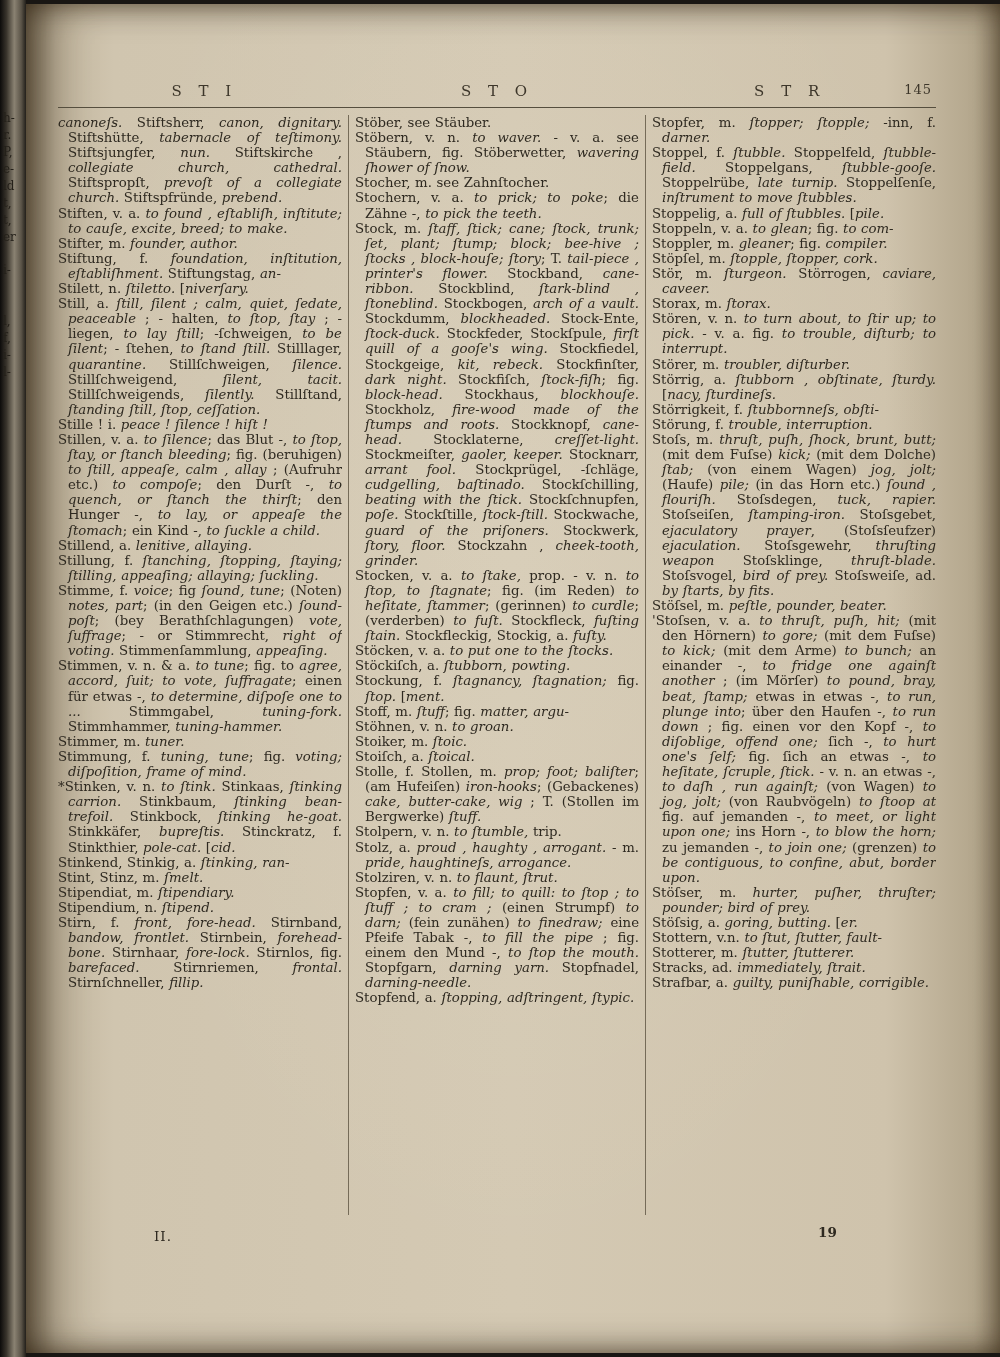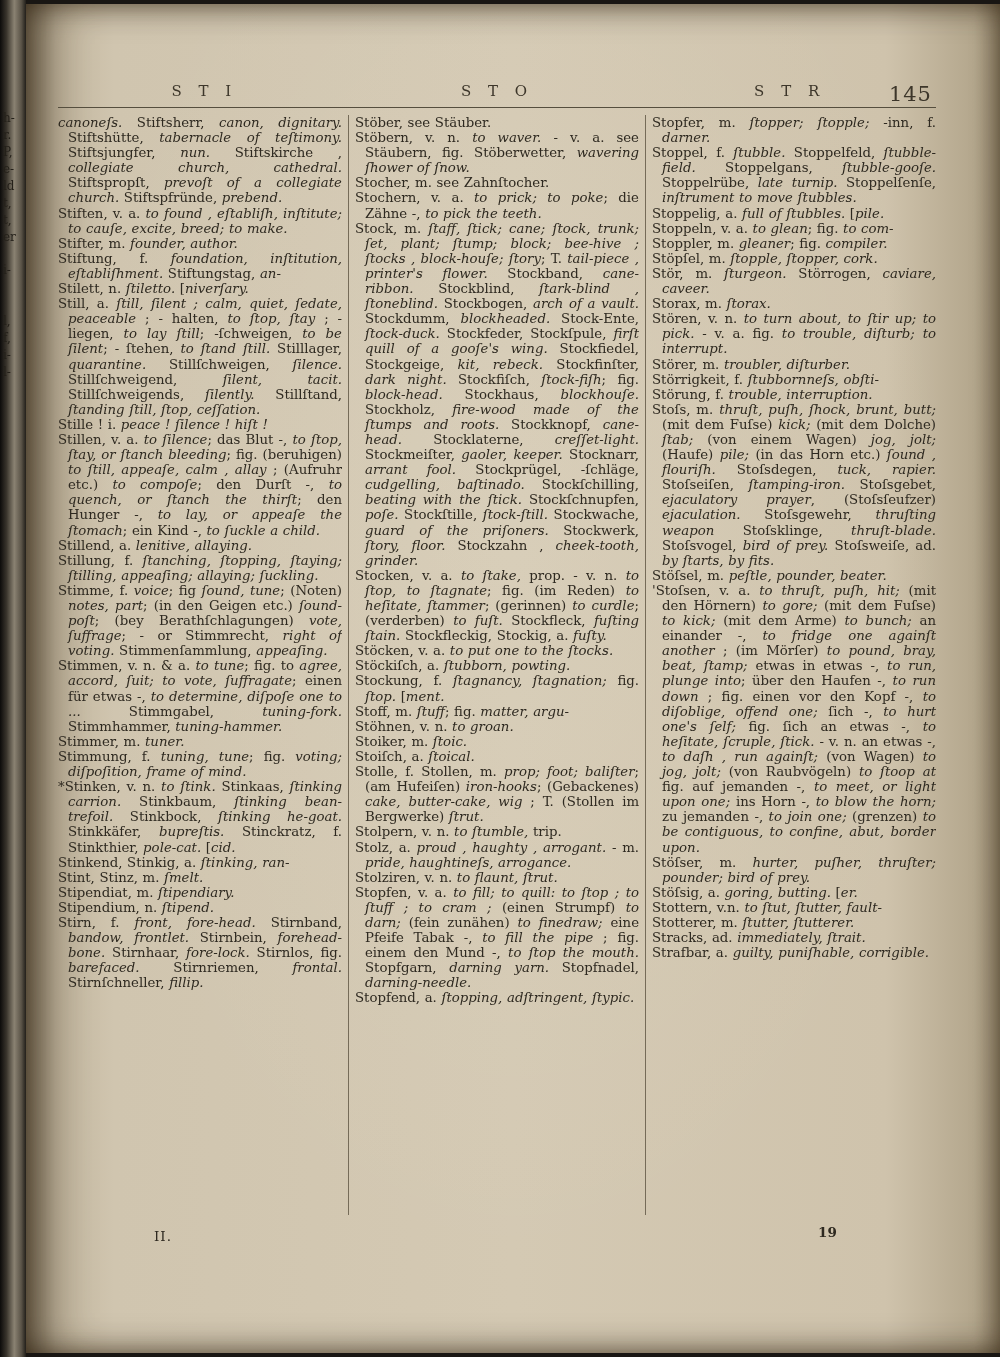--- a/index.html
+++ b/index.html
@@ -32,21 +32,21 @@
   .edge-fragments span{display:block;}
   .edge-fragments span:nth-child(9){margin-top:16px;}
   .edge-fragments span:nth-child(10){margin-top:34px;}
   .page-inner{position:absolute;left:32px;top:78px;width:878px;}
   .running-head{
     display:grid;grid-template-columns:1fr 1fr 1fr;
     font-size:15px;letter-spacing:6px;color:#3d362a;height:22px;
   }
   .running-head .head-cell{text-align:center;}
   .running-head .head-cell.right{position:relative;}
-  .pagenum{position:absolute;right:4px;top:0;letter-spacing:1px;font-size:21px;}
+  .pagenum{position:absolute;right:4px;top:0;letter-spacing:1px;font-size:13px;}
   .head-rule{height:1px;background:#554e3e;margin:3px 0 7px 0;}
   .columns{display:flex;}
   .col{
     width:284px;height:1100px;overflow:hidden;
     text-align:justify;font-size:13.3px;line-height:15.1px;
     color:#2e2920;word-spacing:.4px;
   }
   .col-rule{width:1px;background:#756b58;margin:0 6px;}
   .entry{margin:0;padding-left:10px;text-indent:-10px;}
   .entry i{font-style:italic;}
@@ -117,39 +117,40 @@
           <p class="entry">Stochern, v. a. <i>to prick; to poke</i>; die Zähne -, <i>to pick the teeth.</i></p>
           <p class="entry">Stock, m. <i>ſtaff, ſtick; cane; ſtock, trunk; ſet, plant; ſtump; block; bee-hive ; ſtocks , block-houſe; ſtory</i>; T. <i>tail-piece , printer's flower.</i> Stockband, <i>cane-ribbon.</i> Stockblind, <i>ſtark-blind , ſtoneblind.</i> Stockbogen, <i>arch of a vault.</i> Stockdumm, <i>blockheaded.</i> Stock-Ente, <i>ſtock-duck.</i> Stockfeder, Stockſpule, <i>firſt quill of a gooſe's wing.</i> Stockfiedel, Stockgeige, <i>kit, rebeck.</i> Stockfinſter, <i>dark night.</i> Stockfiſch, <i>ſtock-fiſh</i>; fig. <i>block-head.</i> Stockhaus, <i>blockhouſe.</i> Stockholz, <i>fire-wood made of the ſtumps and roots.</i> Stockknopf, <i>cane-head.</i> Stocklaterne, <i>creſſet-light.</i> Stockmeiſter, <i>gaoler, keeper.</i> Stocknarr, <i>arrant fool.</i> Stockprügel, -ſchläge, <i>cudgelling, baſtinado.</i> Stockſchilling, <i>beating with the ſtick.</i> Stockſchnupfen, <i>poſe.</i> Stockſtille, <i>ſtock-ſtill.</i> Stockwache, <i>guard of the priſoners.</i> Stockwerk, <i>ſtory, floor.</i> Stockzahn , <i>cheek-tooth, grinder.</i></p>
           <p class="entry">Stocken, v. a. <i>to ſtake,</i> prop. - v. n. <i>to ſtop, to ſtagnate</i>; fig. (im Reden) <i>to heſitate, ſtammer</i>; (gerinnen) <i>to curdle</i>; (verderben) <i>to fuſt.</i> Stockfleck, <i>fuſting ſtain.</i> Stockfleckig, Stockig, a. <i>fuſty.</i></p>
           <p class="entry">Stöcken, v. a. <i>to put one to the ſtocks.</i></p>
           <p class="entry">Stöckiſch, a. <i>ſtubborn, powting.</i></p>
           <p class="entry">Stockung, f. <i>ſtagnancy, ſtagnation;</i> fig. <i>ſtop.</i> [<i>ment.</i></p>
           <p class="entry">Stoff, m. <i>ſtuff</i>; fig. <i>matter, argu-</i></p>
           <p class="entry">Stöhnen, v. n. <i>to groan.</i></p>
           <p class="entry">Stoiker, m. <i>ſtoic.</i></p>
           <p class="entry">Stoiſch, a. <i>ſtoical.</i></p>
-          <p class="entry">Stolle, f. Stollen, m. <i>prop; foot; baliſter</i>; (am Hufeiſen) <i>iron-hooks</i>; (Gebackenes) <i>cake, butter-cake, wig</i> ; T. (Stollen im Bergwerke) <i>ſtrut.</i></p>
+          <p class="entry">Stolle, f. Stollen, m. <i>prop; foot; baliſter</i>; (am Hufeiſen) <i>iron-hooks</i>; (Gebackenes) <i>cake, butter-cake, wig</i> ; T. (Stollen im Bergwerke) <i>ſtuff.</i></p>
           <p class="entry">Stolpern, v. n. <i>to ſtumble,</i> trip.</p>
           <p class="entry">Stolz, a. <i>proud , haughty , arrogant.</i> - m. <i>pride, haughtineſs, arrogance.</i></p>
           <p class="entry">Stolziren, v. n. <i>to flaunt, ſtrut.</i></p>
           <p class="entry">Stopfen, v. a. <i>to fill; to quill: to ſtop ; to ſtuff ; to cram ;</i> (einen Strumpf) <i>to darn;</i> (fein zunähen) <i>to finedraw;</i> eine Pfeife Tabak -, <i>to fill the pipe</i> ; fig. einem den Mund -, <i>to ſtop the mouth.</i> Stopfgarn, <i>darning yarn.</i> Stopfnadel, <i>darning-needle.</i></p>
           <p class="entry">Stopfend, a. <i>ſtopping, adſtringent, ſtypic.</i></p>
         </section>
       <div class="col-rule"></div>
       <section class="col">
           <p class="entry">Stopfer, m. <i>ſtopper; ſtopple;</i> -inn, f. <i>darner.</i></p>
           <p class="entry">Stoppel, f. <i>ſtubble.</i> Stoppelfeld, <i>ſtubble-field.</i> Stoppelgans, <i>ſtubble-gooſe.</i> Stoppelrübe, <i>late turnip.</i> Stoppelſenſe, <i>inſtrument to move ſtubbles.</i></p>
           <p class="entry">Stoppelig, a. <i>full of ſtubbles.</i> [<i>pile.</i></p>
           <p class="entry">Stoppeln, v. a. <i>to glean</i>; fig. <i>to com-</i></p>
           <p class="entry">Stoppler, m. <i>gleaner</i>; fig. <i>compiler.</i></p>
           <p class="entry">Stöpſel, m. <i>ſtopple, ſtopper, cork.</i></p>
           <p class="entry">Stör, m. <i>ſturgeon.</i> Störrogen, <i>caviare, caveer.</i></p>
           <p class="entry">Storax, m. <i>ſtorax.</i></p>
           <p class="entry">Stören, v. n. <i>to turn about, to ſtir up; to pick.</i> - v. a. fig. <i>to trouble, diſturb; to interrupt.</i></p>
           <p class="entry">Störer, m. <i>troubler, diſturber.</i></p>
+          <p class="entry">Störrig, a. <i>ſtubborn , obſtinate, ſturdy.</i> [<i>nacy, ſturdineſs.</i></p>
           <p class="entry">Störrigkeit, f. <i>ſtubbornneſs, obſti-</i></p>
           <p class="entry">Störung, f. <i>trouble, interruption.</i></p>
           <p class="entry">Stoſs, m. <i>thruſt, puſh, ſhock, brunt, butt;</i> (mit dem Fuſse) <i>kick;</i> (mit dem Dolche) <i>ſtab;</i> (von einem Wagen) <i>jog, jolt;</i> (Haufe) <i>pile;</i> (in das Horn etc.) <i>ſound , flouriſh.</i> Stoſsdegen, <i>tuck, rapier.</i> Stoſseiſen, <i>ſtamping-iron.</i> Stoſsgebet, <i>ejaculatory prayer</i>, (Stoſsſeufzer) <i>ejaculation.</i> Stoſsgewehr, <i>thruſting weapon</i> Stoſsklinge, <i>thruſt-blade.</i> Stoſsvogel, <i>bird of prey.</i> Stoſsweiſe, ad. <i>by ſtarts, by fits.</i></p>
           <p class="entry">Stöſsel, m. <i>peſtle, pounder, beater.</i></p>
           <p class="entry">'Stoſsen, v. a. <i>to thruſt, puſh, hit;</i> (mit den Hörnern) <i>to gore;</i> (mit dem Fuſse) <i>to kick;</i> (mit dem Arme) <i>to bunch;</i> an einander -, <i>to fridge one againſt another</i> ; (im Mörſer) <i>to pound, bray, beat, ſtamp;</i> etwas in etwas -, <i>to run, plunge into</i>; über den Haufen -, <i>to run down</i> ; fig. einen vor den Kopf -, <i>to diſoblige, offend one;</i> ſich -, <i>to hurt one's ſelf;</i> fig. ſich an etwas -, <i>to heſitate, ſcruple, ſtick.</i> - v. n. an etwas -, <i>to daſh , run againſt;</i> (von Wagen) <i>to jog, jolt;</i> (von Raubvögeln) <i>to ſtoop at</i> fig. auf jemanden -, <i>to meet, or light upon one;</i> ins Horn -, <i>to blow the horn;</i> zu jemanden -, <i>to join one;</i> (grenzen) <i>to be contiguous, to confine, abut, border upon.</i></p>
           <p class="entry">Stöſser, m. <i>hurter, puſher, thruſter; pounder; bird of prey.</i></p>
           <p class="entry">Stöſsig, a. <i>goring, butting.</i> [<i>er.</i></p>
           <p class="entry">Stottern, v.n. <i>to ſtut, ſtutter, fault-</i></p>
           <p class="entry">Stotterer, m. <i>ſtutter, ſtutterer.</i></p>
           <p class="entry">Stracks, ad. <i>immediately, ſtrait.</i></p>

